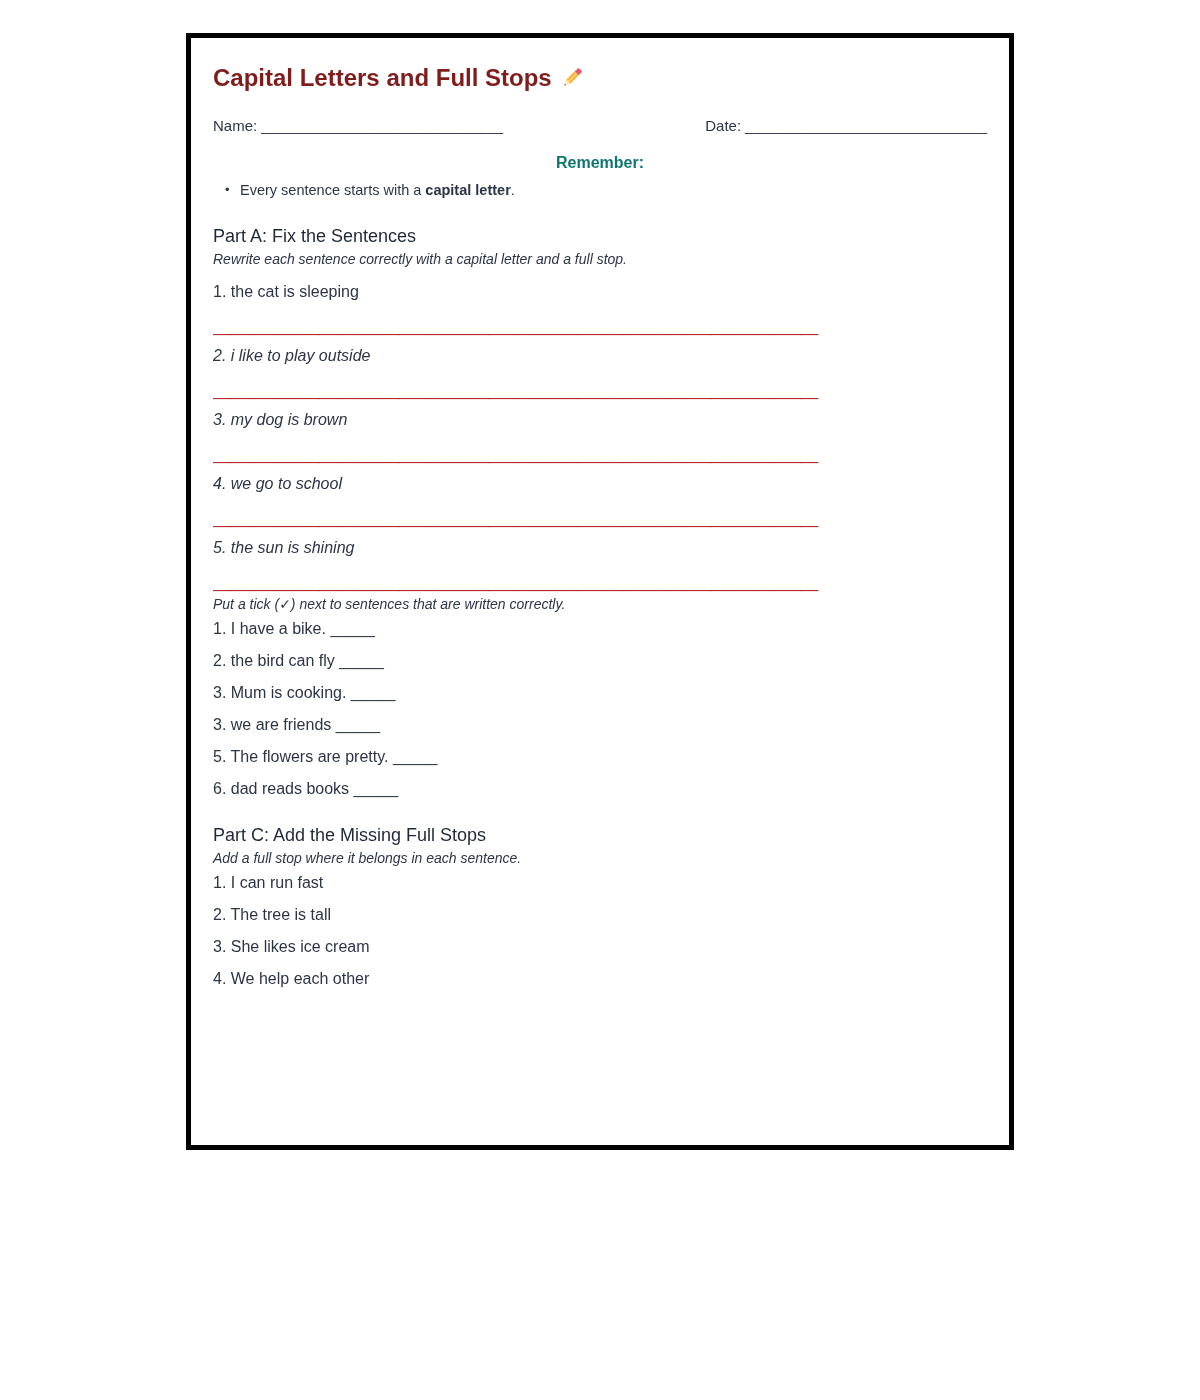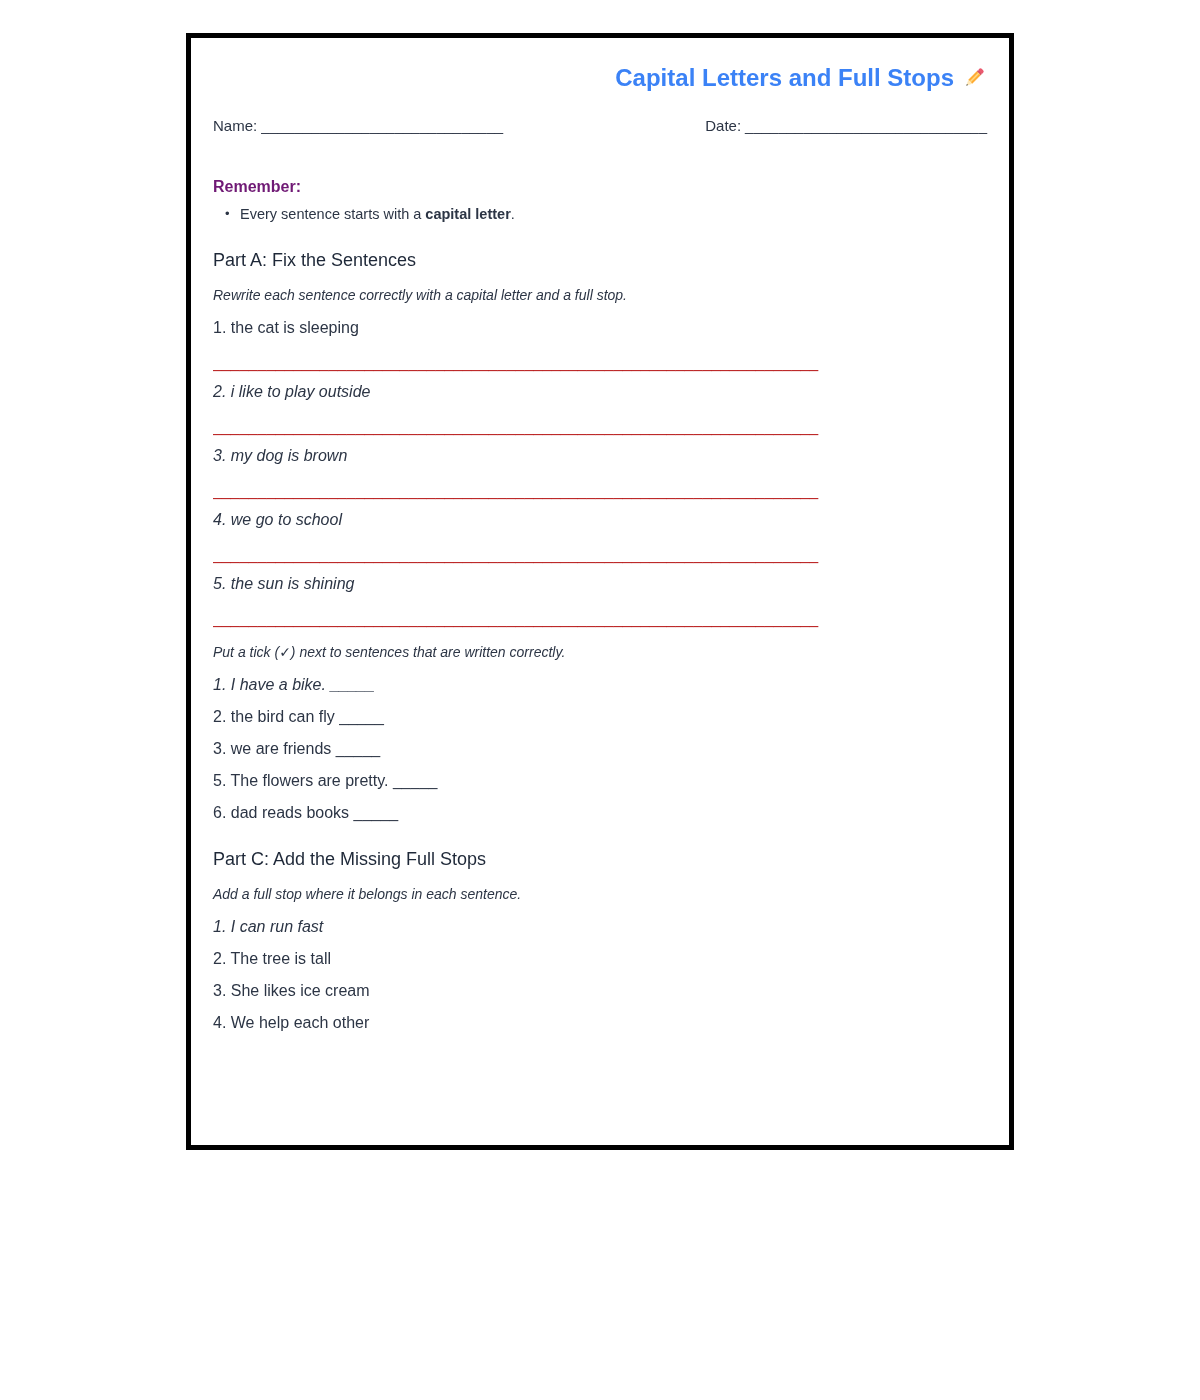--- a/index.html
+++ b/index.html
@@ -18,47 +18,48 @@
     width: 828px;
     min-height: 1117px;
     margin: 33px auto 0;
     background: #ffffff;
     border: 5px solid #000000;
     box-sizing: border-box;
     padding: 22px 22px 24px;
   }
   .title {
     margin: 2px 0 0;
-    text-align: right;
+    text-align: left;
     font-size: 24px;
     line-height: 32px;
     font-weight: 700;
-    color: #3b82f6;
+    color: #7f1d1d;
   }
   .pencil {
     width: 26px;
     height: 26px;
     vertical-align: -5px;
     margin-left: 7px;
   }
   .name-date {
     display: flex;
     justify-content: space-between;
     margin-top: 22px;
     font-size: 15px;
     line-height: 20px;
   }
   .field-label { margin-right: 4px; }
   .h-line { white-space: nowrap; }
   .remember-h {
     font-size: 16px;
     line-height: 22px;
     font-weight: 700;
-    margin: 40px 0 0;
-    color: #701a75;
+    margin: 16px 0 0;
+    color: #0f766e;
+    text-align: center;
   }
   ul.remember {
     list-style: none;
     margin: 6px 0 0;
     padding: 0 0 0 12px;
   }
   ul.remember li {
     position: relative;
     padding-left: 15px;
     font-size: 14.5px;
@@ -76,42 +77,42 @@
     font-size: 18px;
     line-height: 24px;
     font-weight: 400;
     margin: 24px 0 0;
     color: #1e2838;
   }
   .instruction {
     font-size: 14px;
     line-height: 18px;
     font-style: italic;
-    margin: 14px 0 0;
+    margin: 2px 0 0;
   }
   .sentence {
     font-size: 16px;
     line-height: 20px;
     margin: 14px 0 0;
   }
   .fix-item + .fix-item .sentence { margin-top: 9px; font-style: italic; }
   .answer-line {
     font-size: 16px;
     line-height: 20px;
     margin: 15px 0 0;
     white-space: nowrap;
     overflow: hidden;
     color: #b91c1c;
   }
   .item {
     font-size: 16px;
     line-height: 20px;
     margin: 12px 0 0;
   }
-  .item.first { margin-top: 14px; font-style: italic; }
+  .item.first { margin-top: 6px; }
 </style>
 </head>
 <body>
 
 <div class="page">
 
   <h1 class="title"><span>Capital Letters and Full Stops</span><svg class="pencil" viewBox="0 0 36 36" aria-hidden="true">
       <g transform="rotate(45 18 18)">
         <rect x="14.2" y="1.5" width="7.6" height="5.6" rx="2.4" fill="#EA596E"></rect>
         <rect x="14.2" y="6.5" width="7.6" height="2.3" fill="#D25064"></rect>
@@ -157,20 +158,21 @@
   </div>
   <div class="fix-item">
     <p class="sentence">5. the sun is shining</p>
     <p class="answer-line">____________________________________________________________________</p>
   </div>
 
   <p class="instruction">Put a tick (✓) next to sentences that are written correctly.</p>
 
   <p class="item first">1. I have a bike. _____</p>
   <p class="item">2. the bird can fly _____</p>
+  <p class="item">3. Mum is cooking. _____</p>
   <p class="item">3. we are friends _____</p>
   <p class="item">5. The flowers are pretty. _____</p>
   <p class="item">6. dad reads books _____</p>
 
   <h2 class="sec-heading">Part C: Add the Missing Full Stops</h2>
   <p class="instruction">Add a full stop where it belongs in each sentence.</p>
 
   <p class="item first">1. I can run fast</p>
   <p class="item">2. The tree is tall</p>
   <p class="item">3. She likes ice cream</p>

